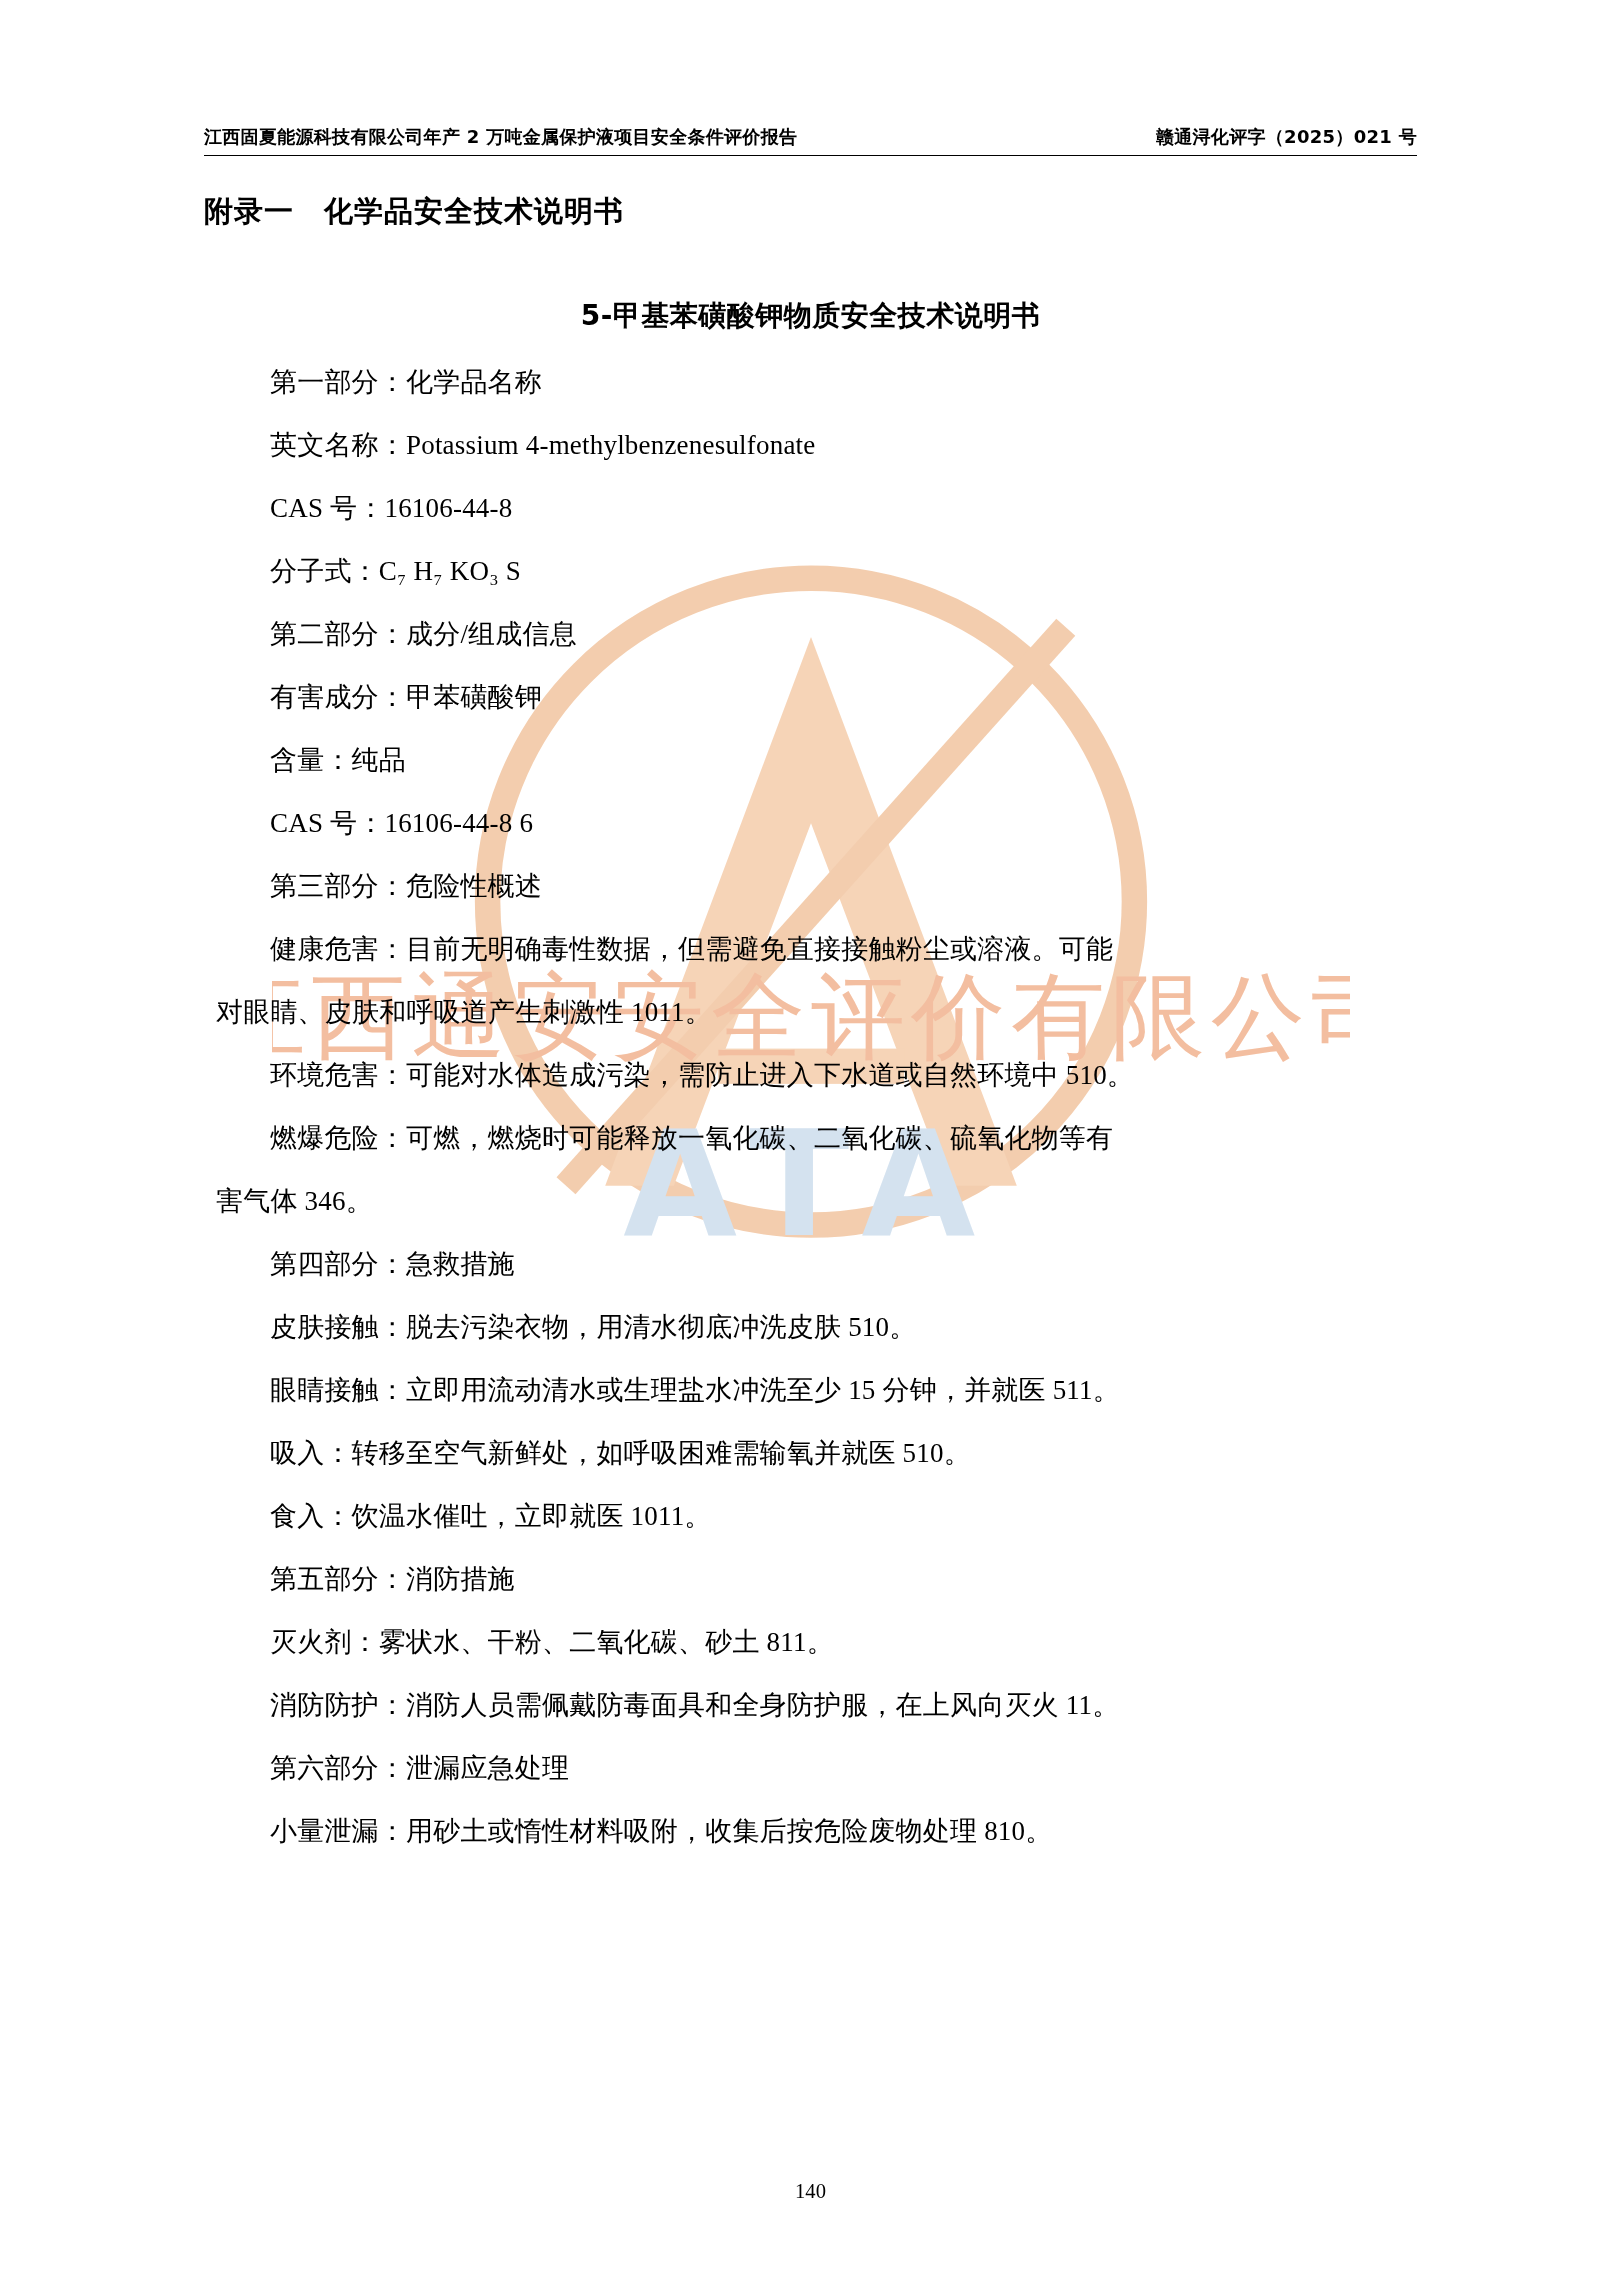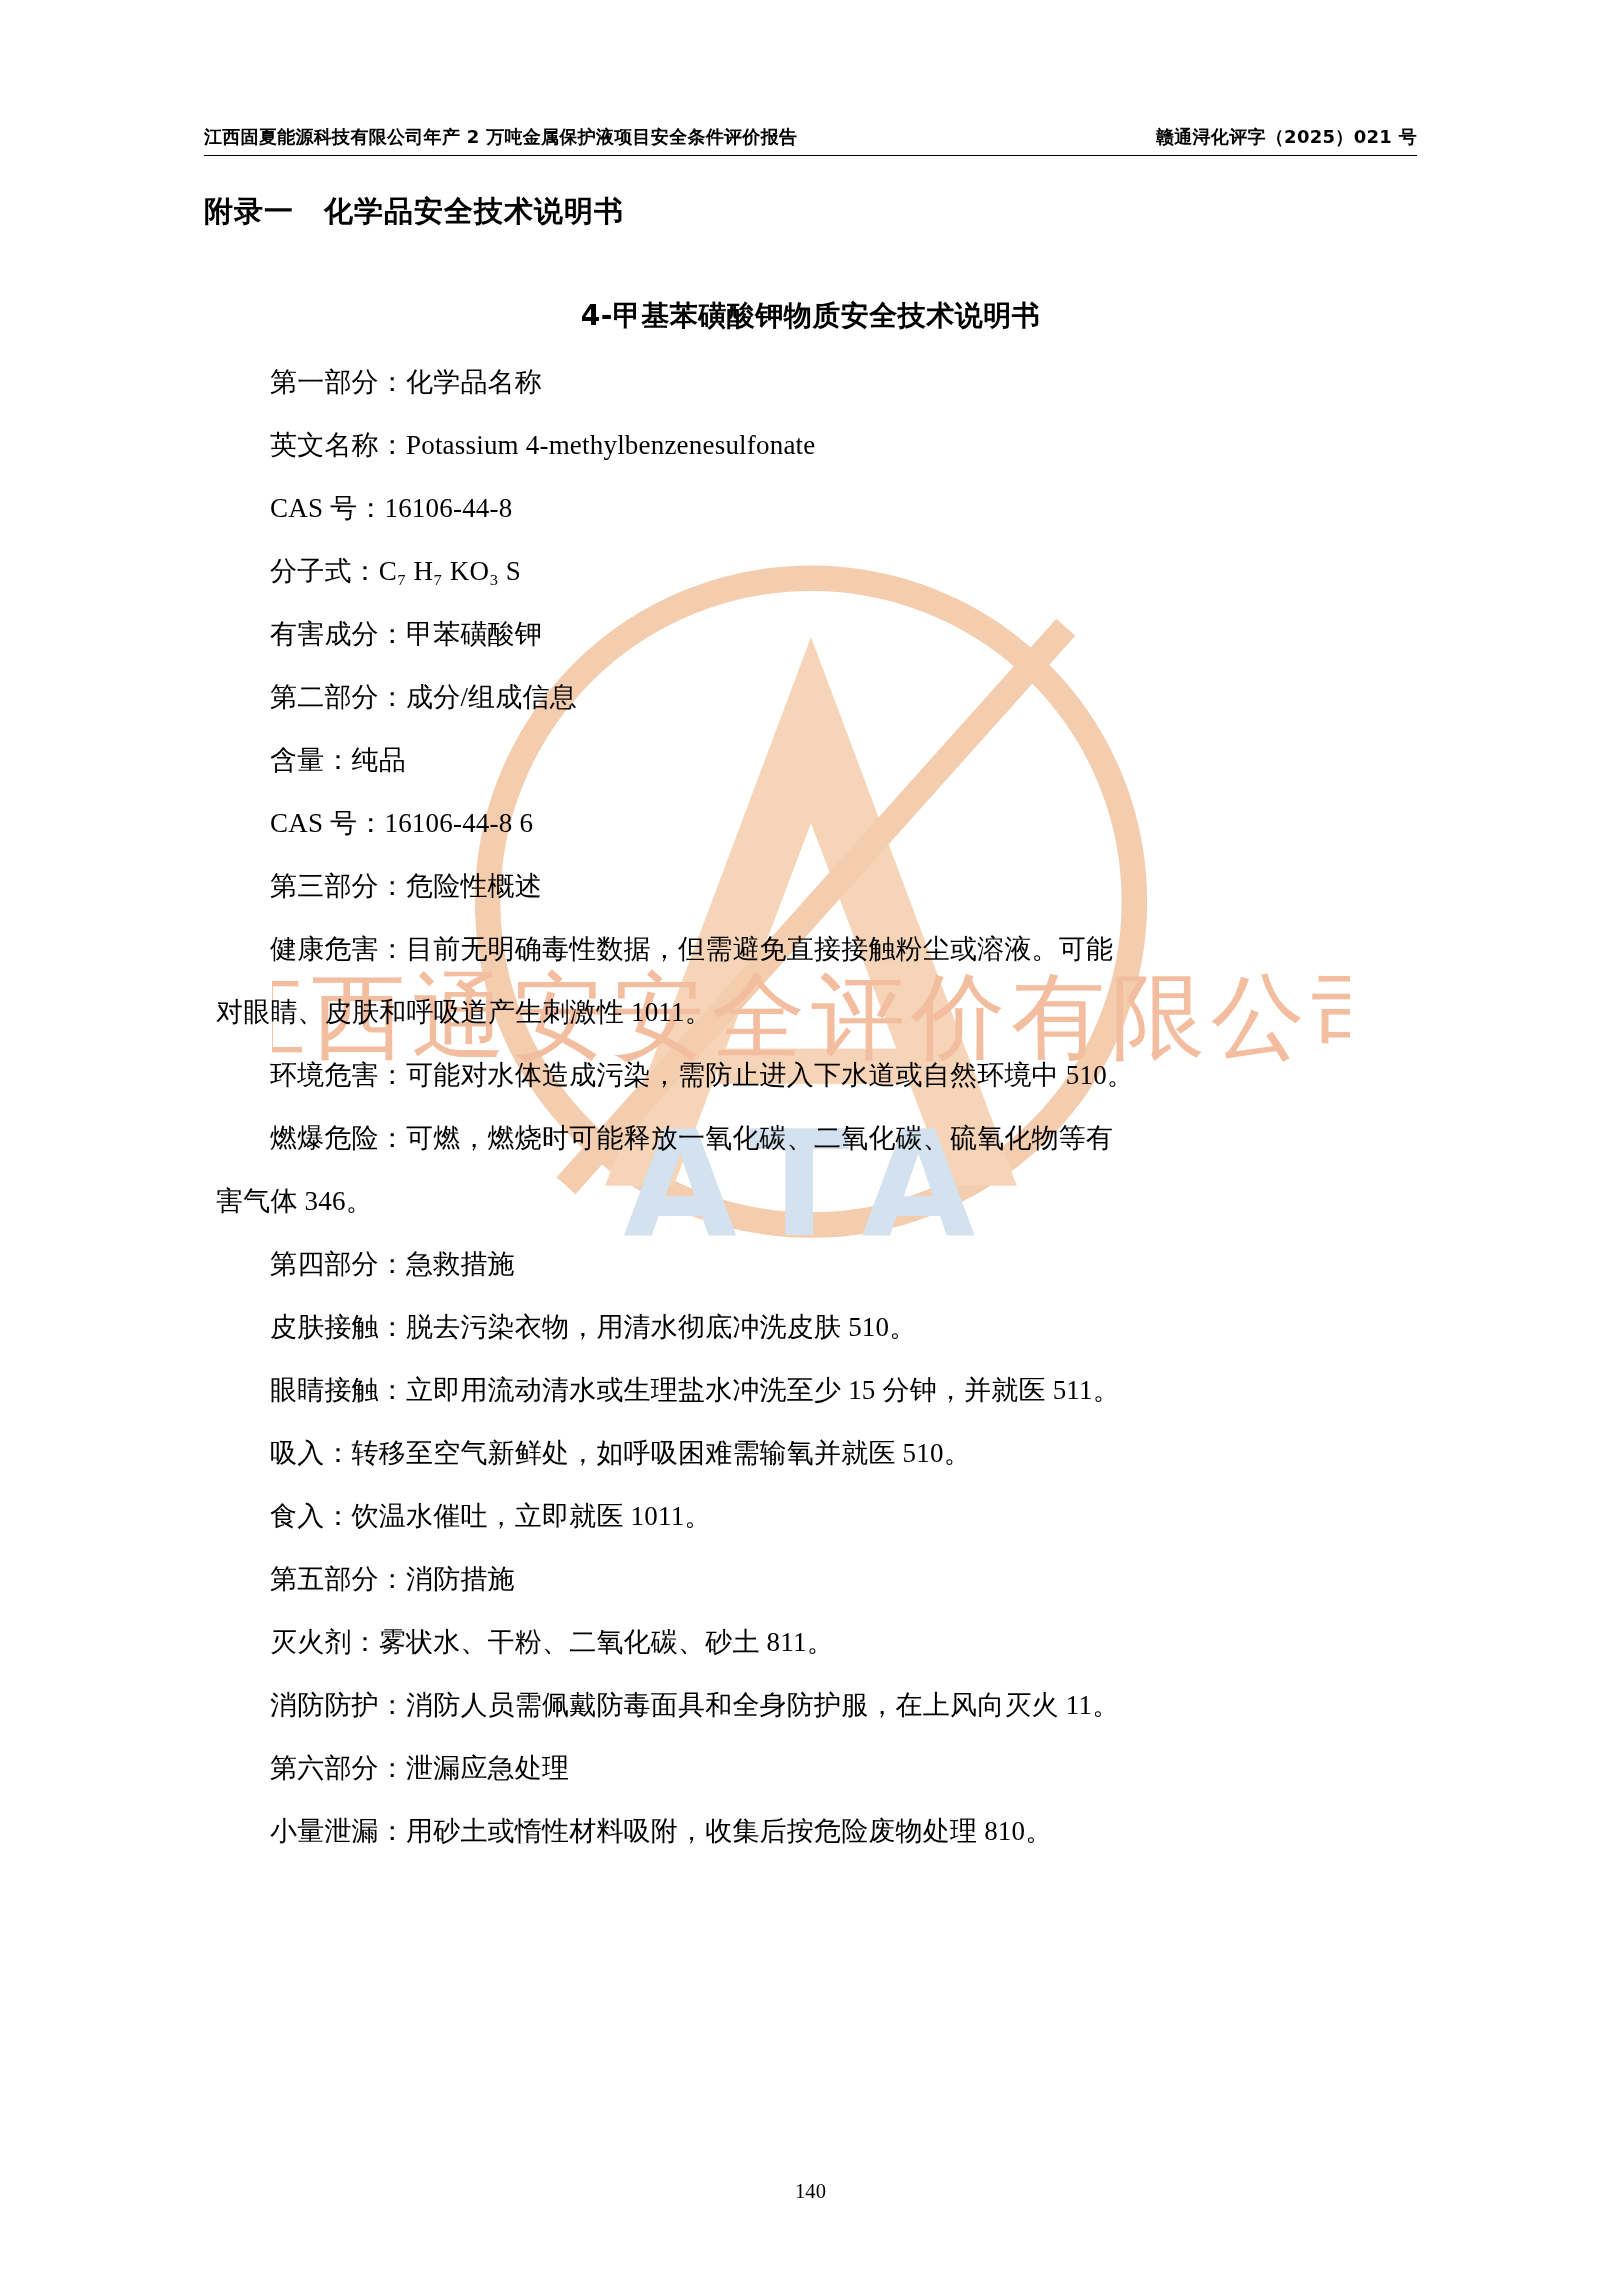--- a/index.html
+++ b/index.html
@@ -133,28 +133,28 @@
       <line x1="300" y1="760" x2="810" y2="190" stroke="#f3cbaa" stroke-width="26"></line>
 
       <text x="550" y="810" text-anchor="middle" font-family="DejaVu Sans, sans-serif" font-size="150" font-weight="bold" fill="#d2e1ef" letter-spacing="24">ATA</text>
 
       <text x="550" y="620" text-anchor="middle" font-family="DejaVu Sans, sans-serif" font-size="96" fill="#f3bb9b" letter-spacing="6">江西通安安全评价有限公司</text>
     </svg>
   </div>
 
   <div class="content">
     <div class="appendix-title">附录一　化学品安全技术说明书</div>
-    <div class="doc-title">4-甲基苯磺酸钾物质安全技术说明书</div>
+    <div class="doc-title">5-甲基苯磺酸钾物质安全技术说明书</div>
     <div id="body-lines">
         <p class="line">第一部分：化学品名称</p>
         <p class="line">英文名称：Potassium 4-methylbenzenesulfonate</p>
         <p class="line">CAS 号：16106-44-8</p>
         <p class="line">分子式：C₇ H₇ KO₃ S</p>
+        <p class="line">第二部分：成分/组成信息</p>
         <p class="line">有害成分：甲苯磺酸钾</p>
-        <p class="line">第二部分：成分/组成信息</p>
         <p class="line">含量：纯品</p>
         <p class="line">CAS 号：16106-44-8 6</p>
         <p class="line">第三部分：危险性概述</p>
         <p class="line">健康危害：目前无明确毒性数据，但需避免直接接触粉尘或溶液。可能</p>
         <p class="line cont">对眼睛、皮肤和呼吸道产生刺激性 1011。</p>
         <p class="line">环境危害：可能对水体造成污染，需防止进入下水道或自然环境中 510。</p>
         <p class="line">燃爆危险：可燃，燃烧时可能释放一氧化碳、二氧化碳、硫氧化物等有</p>
         <p class="line cont">害气体 346。</p>
         <p class="line">第四部分：急救措施</p>
         <p class="line">皮肤接触：脱去污染衣物，用清水彻底冲洗皮肤 510。</p>

